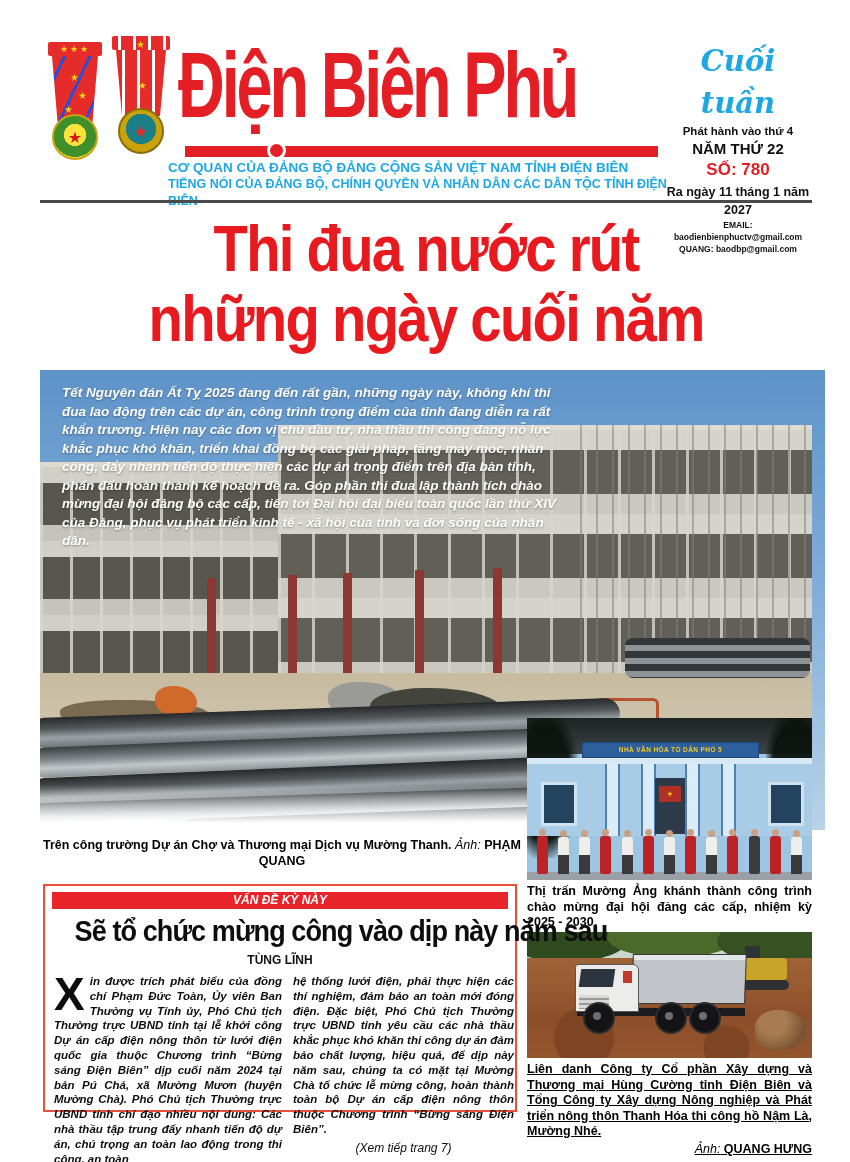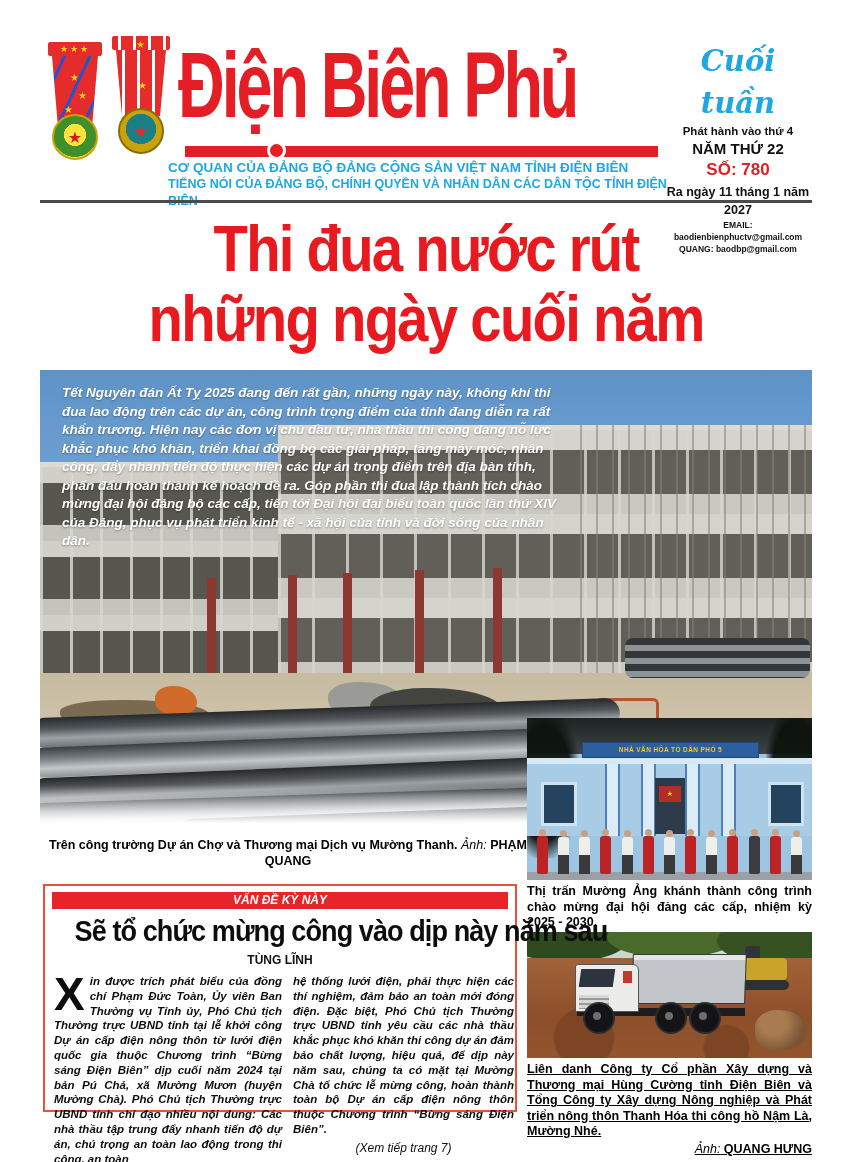--- a/index.html
+++ b/index.html
@@ -40,21 +40,21 @@
   .issueline{font-weight:bold;font-size:17px;line-height:22px;color:#e31e25;}
   .dateline{font-weight:bold;font-size:12.5px;line-height:18px;color:#111;margin-top:2px;}
   .email{font-weight:bold;font-size:8.5px;line-height:12px;color:#111;}
   .rule{left:40px;top:200px;width:772px;height:3px;background:#4a4a4a;}
 
   
   .lead-hl{left:40px;top:214px;width:772px;text-align:center;color:#e8191f;font-weight:bold;}
   .lead-hl .hl{font-size:64px;line-height:70px;letter-spacing:-2px;transform:scaleX(.88);transform-origin:center;white-space:nowrap;}
 
   
-  .main-photo{left:40px;top:370px;width:772px;height:460px;overflow:hidden;background:linear-gradient(180deg,#5e93c8 0%,#7fabd8 45%,#b9d2e8 100%);}
+  .main-photo{left:40px;top:370px;width:772px;height:460px;overflow:hidden;background:linear-gradient(180deg,#5e93c8 0%,#7fabd8 45%,#b9d2e8 100%);padding-left:13px;}
   .bldg{position:absolute;background:
         repeating-linear-gradient(90deg,rgba(215,215,208,.85) 0 3px,rgba(215,215,208,0) 3px 30px),
         repeating-linear-gradient(180deg,#d0d0c8 0 16px,#57574f 16px 58px,#c4c4bc 58px 74px);
         border-top:5px solid #dedad0;}
   .bldg.big{background:
         repeating-linear-gradient(90deg,rgba(215,215,208,.8) 0 3px,rgba(215,215,208,0) 3px 34px),
         repeating-linear-gradient(180deg,#d4d4cc 0 20px,#615f58 20px 64px,#c9c9c1 64px 84px);}
   .scaff{position:absolute;background:repeating-linear-gradient(90deg,rgba(130,130,122,.55) 0 2px,transparent 2px 16px);}
   .redcol{position:absolute;width:9px;background:#8d3733;}
   .ground{position:absolute;left:0;top:303px;width:772px;height:157px;
@@ -62,21 +62,21 @@
   .blob{position:absolute;border-radius:40% 55% 45% 50%;}
   .pipe{position:absolute;border-radius:16px;
         background:linear-gradient(180deg,#26292b 0%,#53575a 38%,#9ba1a5 68%,#6e7477 100%);}
   .pipe.lt{background:linear-gradient(180deg,#3a3e40 0%,#7b8185 40%,#c2c7ca 70%,#8d9396 100%);}
   .photo-intro{position:absolute;left:22px;top:14px;width:496px;color:#ffffff;font-style:italic;font-weight:bold;
                font-size:13.5px;line-height:18.5px;text-shadow:0 1px 2px rgba(0,0,0,.35);}
   .fade-bl{position:absolute;left:0;top:415px;width:505px;height:45px;background:linear-gradient(180deg,rgba(255,255,255,0),#ffffff 85%);}
 
   .caption{font-size:12.5px;line-height:15.5px;color:#000;font-weight:bold;}
   .caption .cred-label{font-style:italic;font-weight:normal;}
-  .main-caption{left:42px;top:838px;width:492px;text-align:center;}
+  .main-caption{left:36px;top:838px;width:492px;text-align:center;}
 
   
   .photo1{left:527px;top:718px;width:285px;height:162px;overflow:hidden;background:#9ec6e2;}
   .p1-top{position:absolute;left:0;top:0;width:285px;height:36px;background:linear-gradient(180deg,#1e2322,#3d4447);}
   .p1-tree{position:absolute;background:radial-gradient(ellipse at center,rgba(12,18,12,.95) 0 55%,rgba(12,18,12,0) 75%);}
   .p1-sign{position:absolute;left:55px;top:24px;width:175px;height:14px;background:#2d5f9c;border:1px solid #1c4a80;
            color:#f4c81f;font-size:6.5px;font-weight:bold;text-align:center;line-height:14px;letter-spacing:.4px;}
   .p1-parapet{position:absolute;left:0;top:40px;width:285px;height:6px;background:#d8e8f4;}
   .p1-facade{position:absolute;left:0;top:46px;width:285px;height:72px;background:#a9cce6;}
   .p1-col{position:absolute;top:46px;width:11px;height:72px;background:#d9ecf8;border-left:2px solid #4f7fb4;border-right:2px solid #4f7fb4;}

